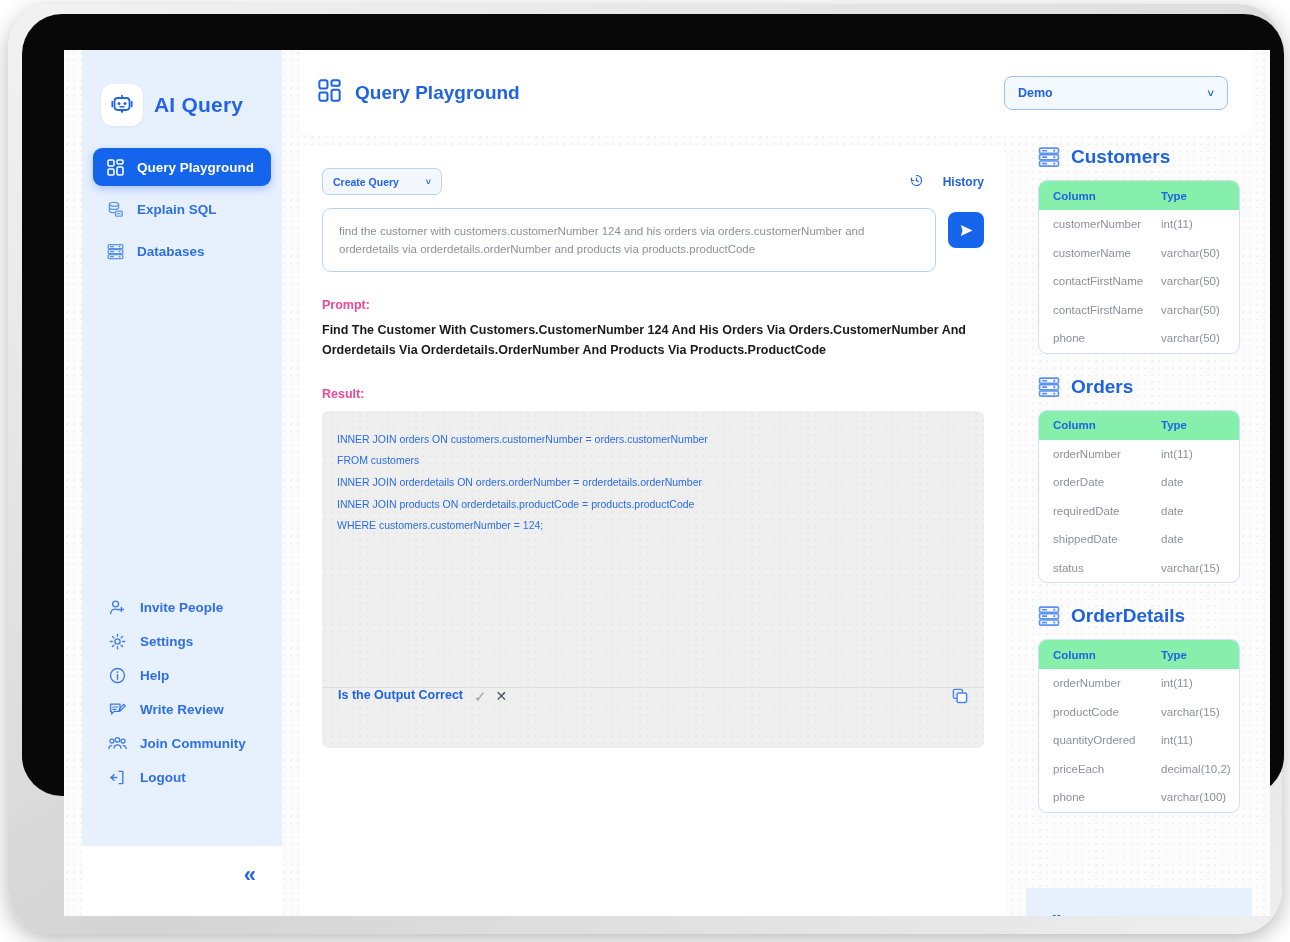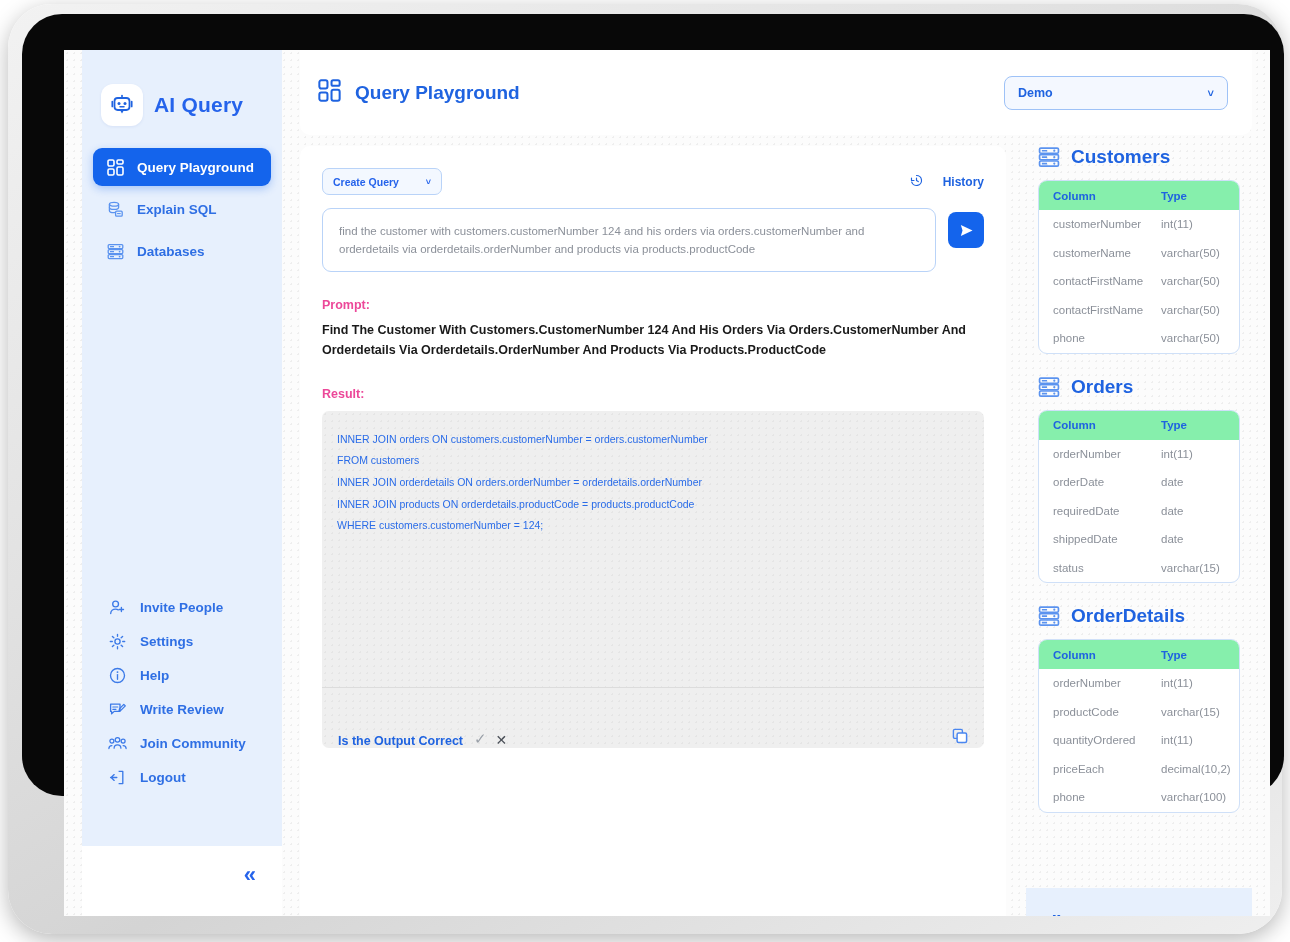--- a/index.html
+++ b/index.html
@@ -287,21 +287,21 @@
   .sql-line {
     font-size: 10.5px;
     color: #2a6ce8;
     line-height: 2.07;
     white-space: nowrap;
   }
   #result-footer {
     flex: 0 0 60px;
     border-top: 1px solid #dcdcdc;
     display: flex;
-    align-items: flex-end;
+    align-items: flex-start;
     padding: 0 16px;
   }
   #feedback-label {
     font-size: 12.5px;
     font-weight: bold;
     color: #1f63e0;
   }
   #feedback-yes { margin-left: 11px; color:#9aa0a8; font-size:15px; cursor:pointer; }
   #feedback-no  { margin-left: 9px;  color:#4a4f57; font-size:14px; cursor:pointer; }
   #copy-btn { margin-left:auto; cursor:pointer; display:flex; }

